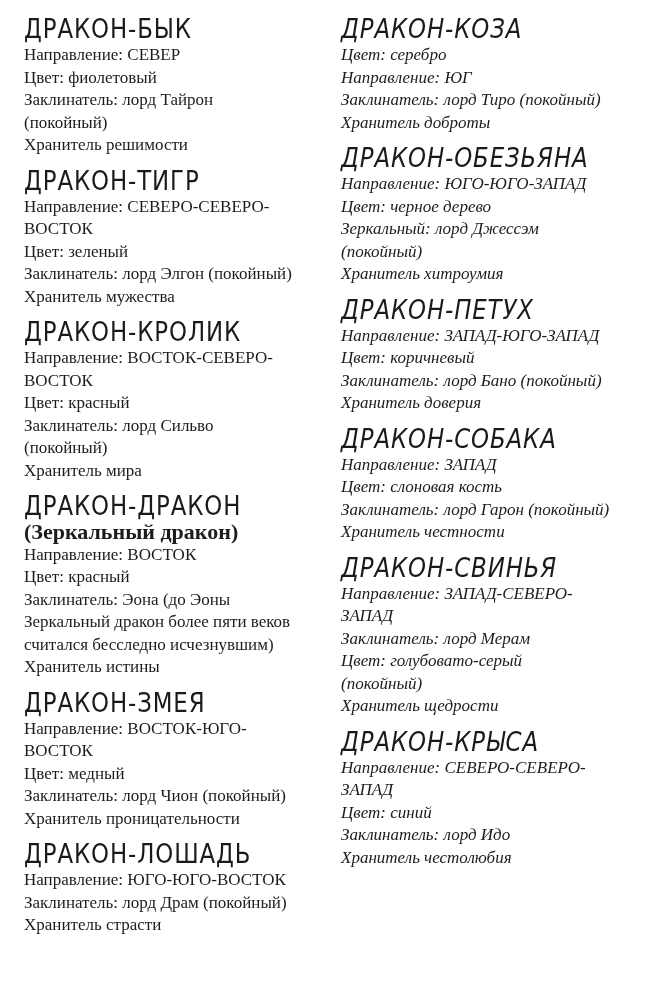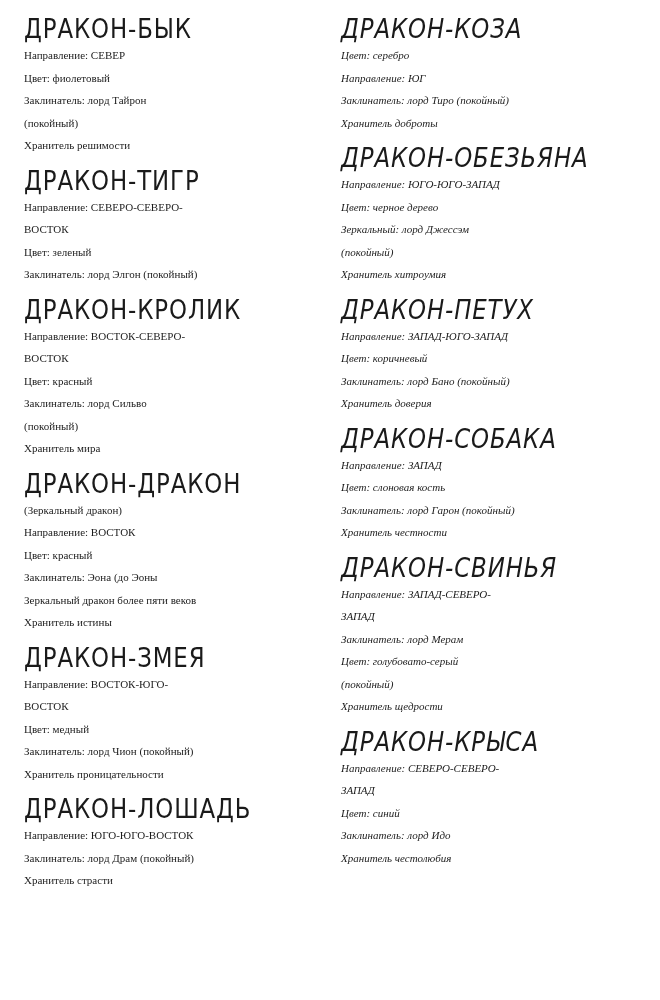--- a/index.html
+++ b/index.html
@@ -38,27 +38,27 @@
       letter-spacing: 1px;
       font-weight: normal;
       transform: scaleX(0.88);
       transform-origin: left center;
       white-space: nowrap;
       color: #1a1a1a;
       height: 30px;
       margin: 0;
     }
     .entry-subtitle {
-      font-size: 11px;
+      font-size: 22px;
       line-height: 22.5px;
-      font-weight: normal;
+      font-weight: bold;
       margin: 0;
     }
     .line {
-      font-size: 11px;
+      font-size: 17px;
       line-height: 22.5px;
       margin: 0;
       white-space: normal;
     }
     .nowrap { white-space: nowrap; }
   </style>
 </head>
 <body>
 
 <div class="page">
@@ -73,39 +73,41 @@
       <div class="line">(покойный)</div>
       <div class="line">Хранитель решимости</div>
     </div>
 
     <div class="entry">
       <div class="entry-title">ДРАКОН-ТИГР</div>
       <div class="line">Направление: СЕВЕРО-СЕВЕРО-</div>
       <div class="line">ВОСТОК</div>
       <div class="line">Цвет: зеленый</div>
       <div class="line nowrap">Заклинатель: лорд Элгон (покойный)</div>
+      <div class="line">Хранитель мужества</div>
     </div>
 
     <div class="entry">
       <div class="entry-title">ДРАКОН-КРОЛИК</div>
       <div class="line">Направление: ВОСТОК-СЕВЕРО-</div>
       <div class="line">ВОСТОК</div>
       <div class="line">Цвет: красный</div>
       <div class="line">Заклинатель: лорд Сильво</div>
       <div class="line">(покойный)</div>
       <div class="line">Хранитель мира</div>
     </div>
 
     <div class="entry">
       <div class="entry-title">ДРАКОН-ДРАКОН</div>
       <div class="entry-subtitle">(Зеркальный дракон)</div>
       <div class="line">Направление: ВОСТОК</div>
       <div class="line">Цвет: красный</div>
       <div class="line">Заклинатель: Эона (до Эоны</div>
       <div class="line nowrap">Зеркальный дракон более пяти веков</div>
+      <div class="line nowrap">считался бесследно исчезнувшим)</div>
       <div class="line">Хранитель истины</div>
     </div>
 
     <div class="entry">
       <div class="entry-title">ДРАКОН-ЗМЕЯ</div>
       <div class="line">Направление: ВОСТОК-ЮГО-</div>
       <div class="line">ВОСТОК</div>
       <div class="line">Цвет: медный</div>
       <div class="line nowrap">Заклинатель: лорд Чион (покойный)</div>
       <div class="line">Хранитель проницательности</div>

